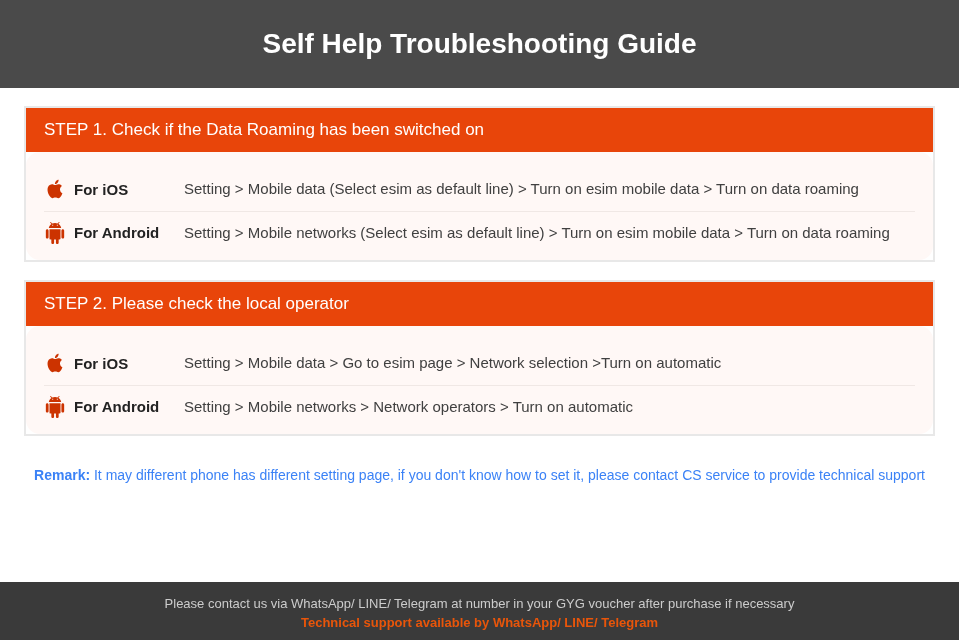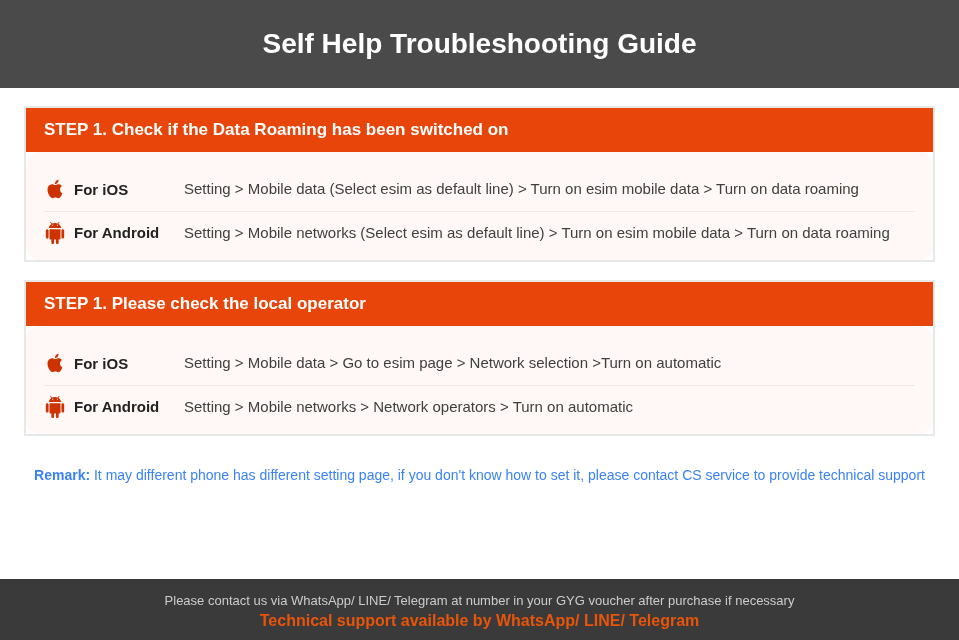--- a/index.html
+++ b/index.html
@@ -36,21 +36,21 @@
     }
 
     .step-header {
       background: #e8450a;
       color: #ffffff;
       padding: 12px 18px;
     }
 
     .step-header-text {
       font-size: 17px;
-      font-weight: bold;
+      font-weight: normal;
     }
 
     .step-body {
       background: #fff8f6;
       padding: 16px 18px;
       border-radius: 14px;
     }
 
     .platform-row {
       display: flex;
@@ -103,21 +103,21 @@
       background: #3a3a3a;
       color: #cccccc;
       text-align: center;
       padding: 14px 20px 10px;
       font-size: 13px;
     }
 
     .footer-support {
       color: #e8550a;
       font-weight: bold;
-      font-size: 16px;
+      font-size: 13px;
       margin-top: 4px;
     }
 
     
     .apple-icon { fill: #cc3300; }
   </style>
 </head>
 <body>
 
 <div class="header">
@@ -144,21 +144,21 @@
               <svg class="platform-icon" viewBox="0 0 24 24" xmlns="http://www.w3.org/2000/svg">
       <path fill="#cc3300" d="M6 18c0 .55.45 1 1 1h1v3.5c0 .83.67 1.5 1.5 1.5s1.5-.67 1.5-1.5V19h2v3.5c0 .83.67 1.5 1.5 1.5s1.5-.67 1.5-1.5V19h1c.55 0 1-.45 1-1V8H6v10zM3.5 8C2.67 8 2 8.67 2 9.5v7c0 .83.67 1.5 1.5 1.5S5 17.33 5 16.5v-7C5 8.67 4.33 8 3.5 8zm17 0c-.83 0-1.5.67-1.5 1.5v7c0 .83.67 1.5 1.5 1.5s1.5-.67 1.5-1.5v-7c0-.83-.67-1.5-1.5-1.5zm-4.97-5.84l1.3-1.3c.2-.2.2-.51 0-.71-.2-.2-.51-.2-.71 0l-1.48 1.48C14.05 1.23 13.08 1 12 1c-1.09 0-2.06.23-2.94.63L7.58.15c-.2-.2-.51-.2-.71 0-.2.2-.2.51 0 .71l1.31 1.31C6.55 3.07 5.58 4.62 5.25 6.5h13.5c-.33-1.88-1.3-3.43-2.72-4.34zM10 4H9V3h1v1zm5 0h-1V3h1v1z"></path>
     </svg>
               <span>For Android</span>
             </div>
             <div class="platform-desc">Setting &gt; Mobile networks (Select esim as default line) &gt; Turn on esim mobile data &gt; Turn on data roaming</div>
           </div>
         </div>
       </div>
       <div class="step-block">
-        <div class="step-header"><span class="step-header-text">STEP 1.  Please check the local operator</span></div>
+        <div class="step-header"><span class="step-header-text">STEP 2.  Please check the local operator</span></div>
         <div class="step-body">
           <div class="platform-row">
             <div class="platform-label">
               <svg class="platform-icon" viewBox="0 0 24 24" xmlns="http://www.w3.org/2000/svg">
       <path class="apple-icon" fill="#cc3300" d="M18.71 19.5c-.83 1.24-1.71 2.45-3.05 2.47-1.34.03-1.77-.79-3.29-.79-1.53 0-2 .77-3.27.82-1.31.05-2.3-1.32-3.14-2.53C4.25 17 2.94 12.45 4.7 9.39c.87-1.52 2.43-2.48 4.12-2.51 1.28-.02 2.5.87 3.29.87.78 0 2.26-1.07 3.8-.91.65.03 2.47.26 3.64 1.98-.09.06-2.17 1.28-2.15 3.81.03 3.02 2.65 4.03 2.68 4.04-.03.07-.42 1.44-1.38 2.83M13 3.5c.73-.83 1.94-1.46 2.94-1.5.13 1.17-.34 2.35-1.04 3.19-.69.85-1.83 1.51-2.95 1.42-.15-1.15.41-2.35 1.05-3.11z"></path>
     </svg>
               <span>For iOS</span>
             </div>
             <div class="platform-desc">Setting &gt; Mobile data &gt; Go to esim page &gt; Network selection &gt;Turn on automatic</div>
           </div>

